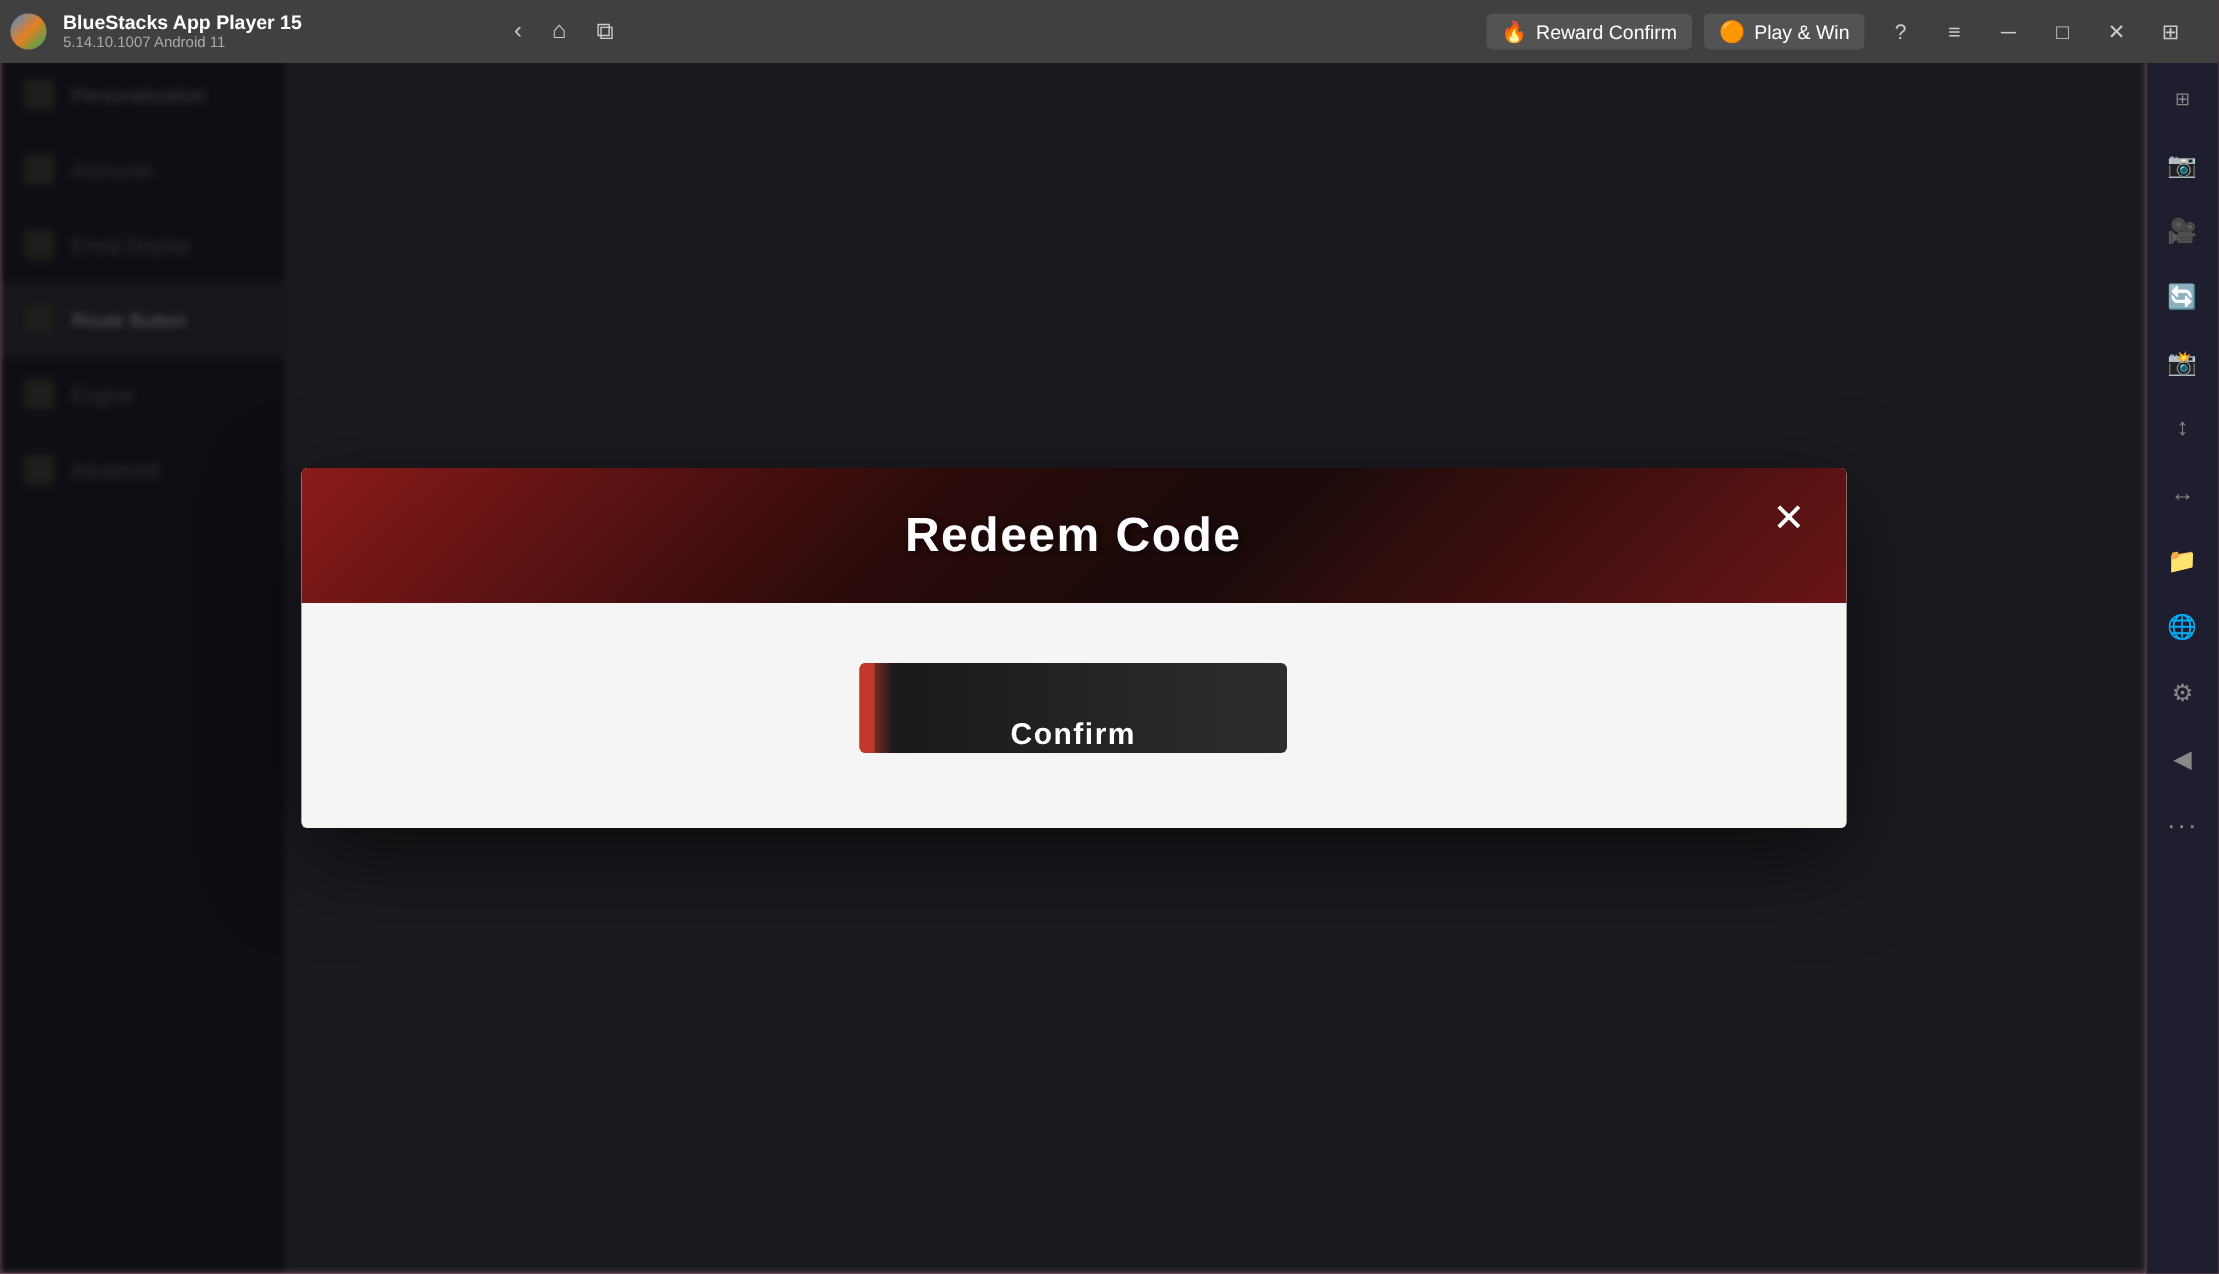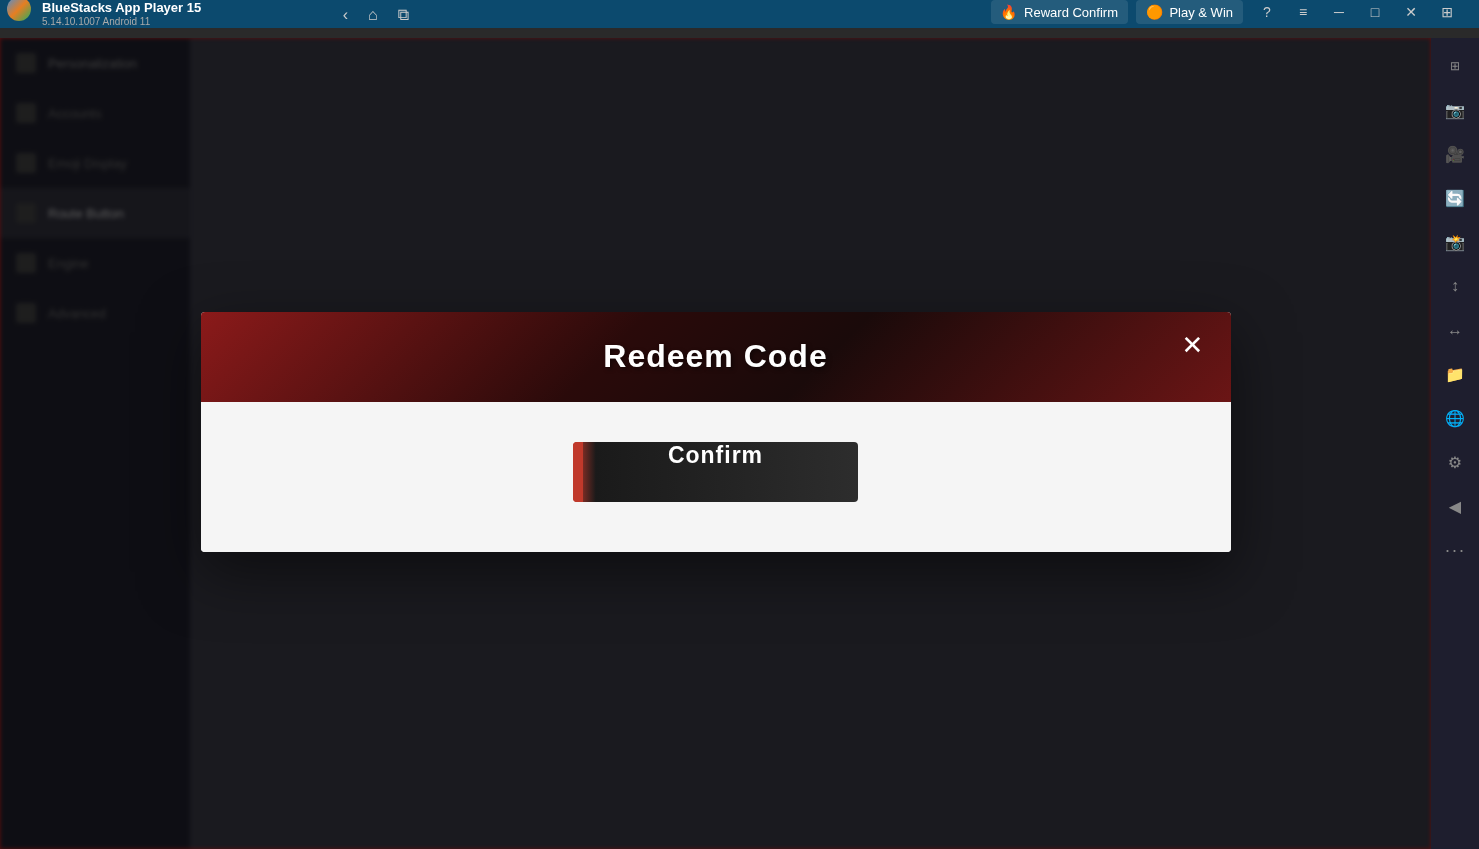--- a/index.html
+++ b/index.html
@@ -10,24 +10,24 @@
       overflow: hidden;
       font-family: 'Segoe UI', Arial, sans-serif;
       background: #2a2a2a;
       position: relative;
     }
 
     
     .title-bar {
       position: absolute;
       top: 0; left: 0; right: 0;
-      height: 28px;
-      background: #0c4a6e;
-      display: flex;
-      align-items: flex-end;
+      height: 42px;
+      background: #404040;
+      display: flex;
+      align-items: center;
       z-index: 100;
     }
 
     .title-bar-logo {
       width: 38px;
       height: 38px;
       display: flex;
       align-items: center;
       justify-content: center;
       flex-shrink: 0;
@@ -172,21 +172,21 @@
       border-radius: 6px;
     }
 
     
     .main-content {
       position: absolute;
       top: 38px;
       left: 0;
       right: 48px;
       bottom: 0;
-      background: #b91c1c;
+      background: #f9a8d4;
       overflow: hidden;
     }
 
     
     .bg-content {
       position: absolute;
       top: 0; left: 0; right: 0; bottom: 0;
       filter: blur(2px) brightness(0.7);
       background: #4a4a5a;
     }
@@ -295,25 +295,25 @@
       margin-bottom: 40px;
     }
 
     .confirm-btn {
       width: 285px;
       height: 60px;
       background: linear-gradient(90deg, #c0392b 0%, #1a1a1a 8%, #2d2d2d 100%);
       border: none;
       border-radius: 4px;
       color: #ffffff;
-      font-size: 23px;
+      font-size: 20px;
       font-weight: 600;
       cursor: pointer;
       display: flex;
-      align-items: flex-start;
+      align-items: flex-end;
       justify-content: center;
       margin: 0 auto;
       position: relative;
       letter-spacing: 1px;
     }
 
     .confirm-btn-red-bar {
       position: absolute;
       left: 0;
       top: 0;

